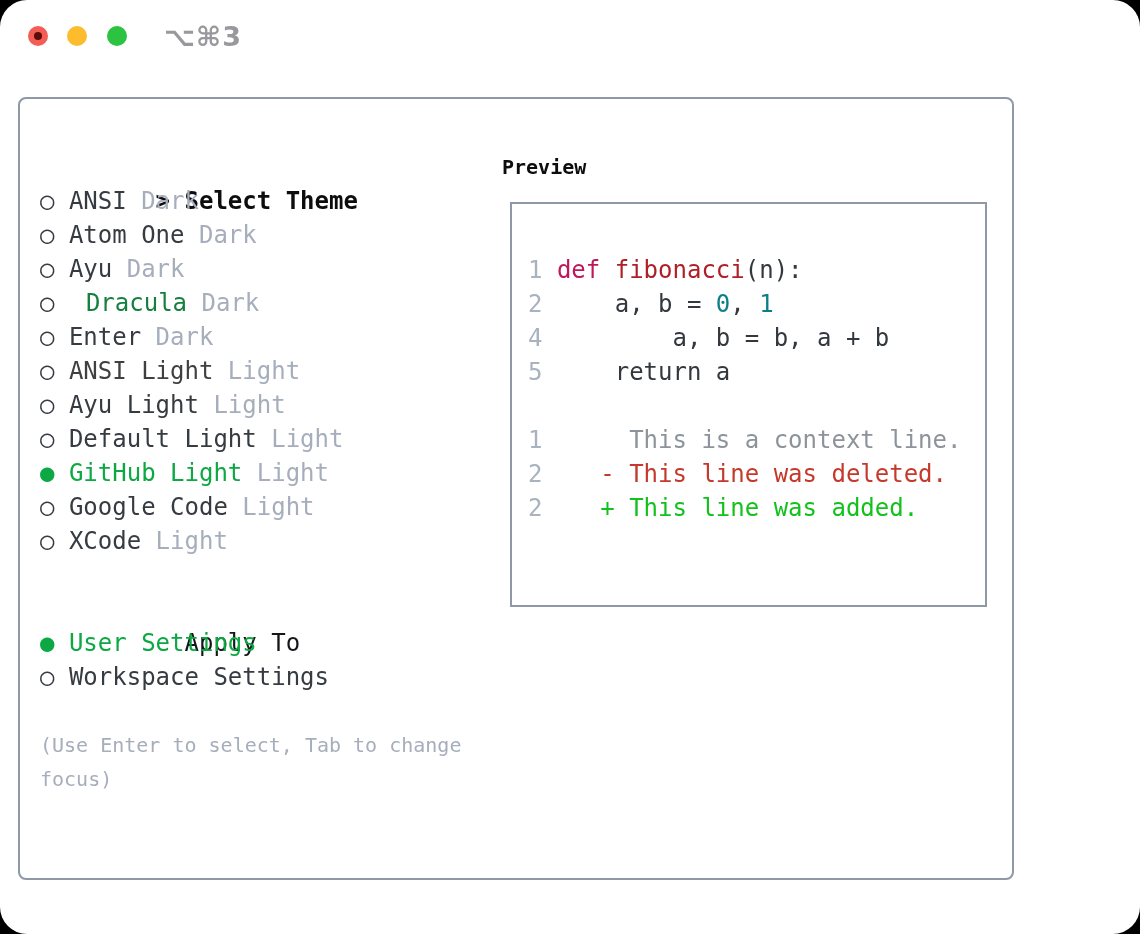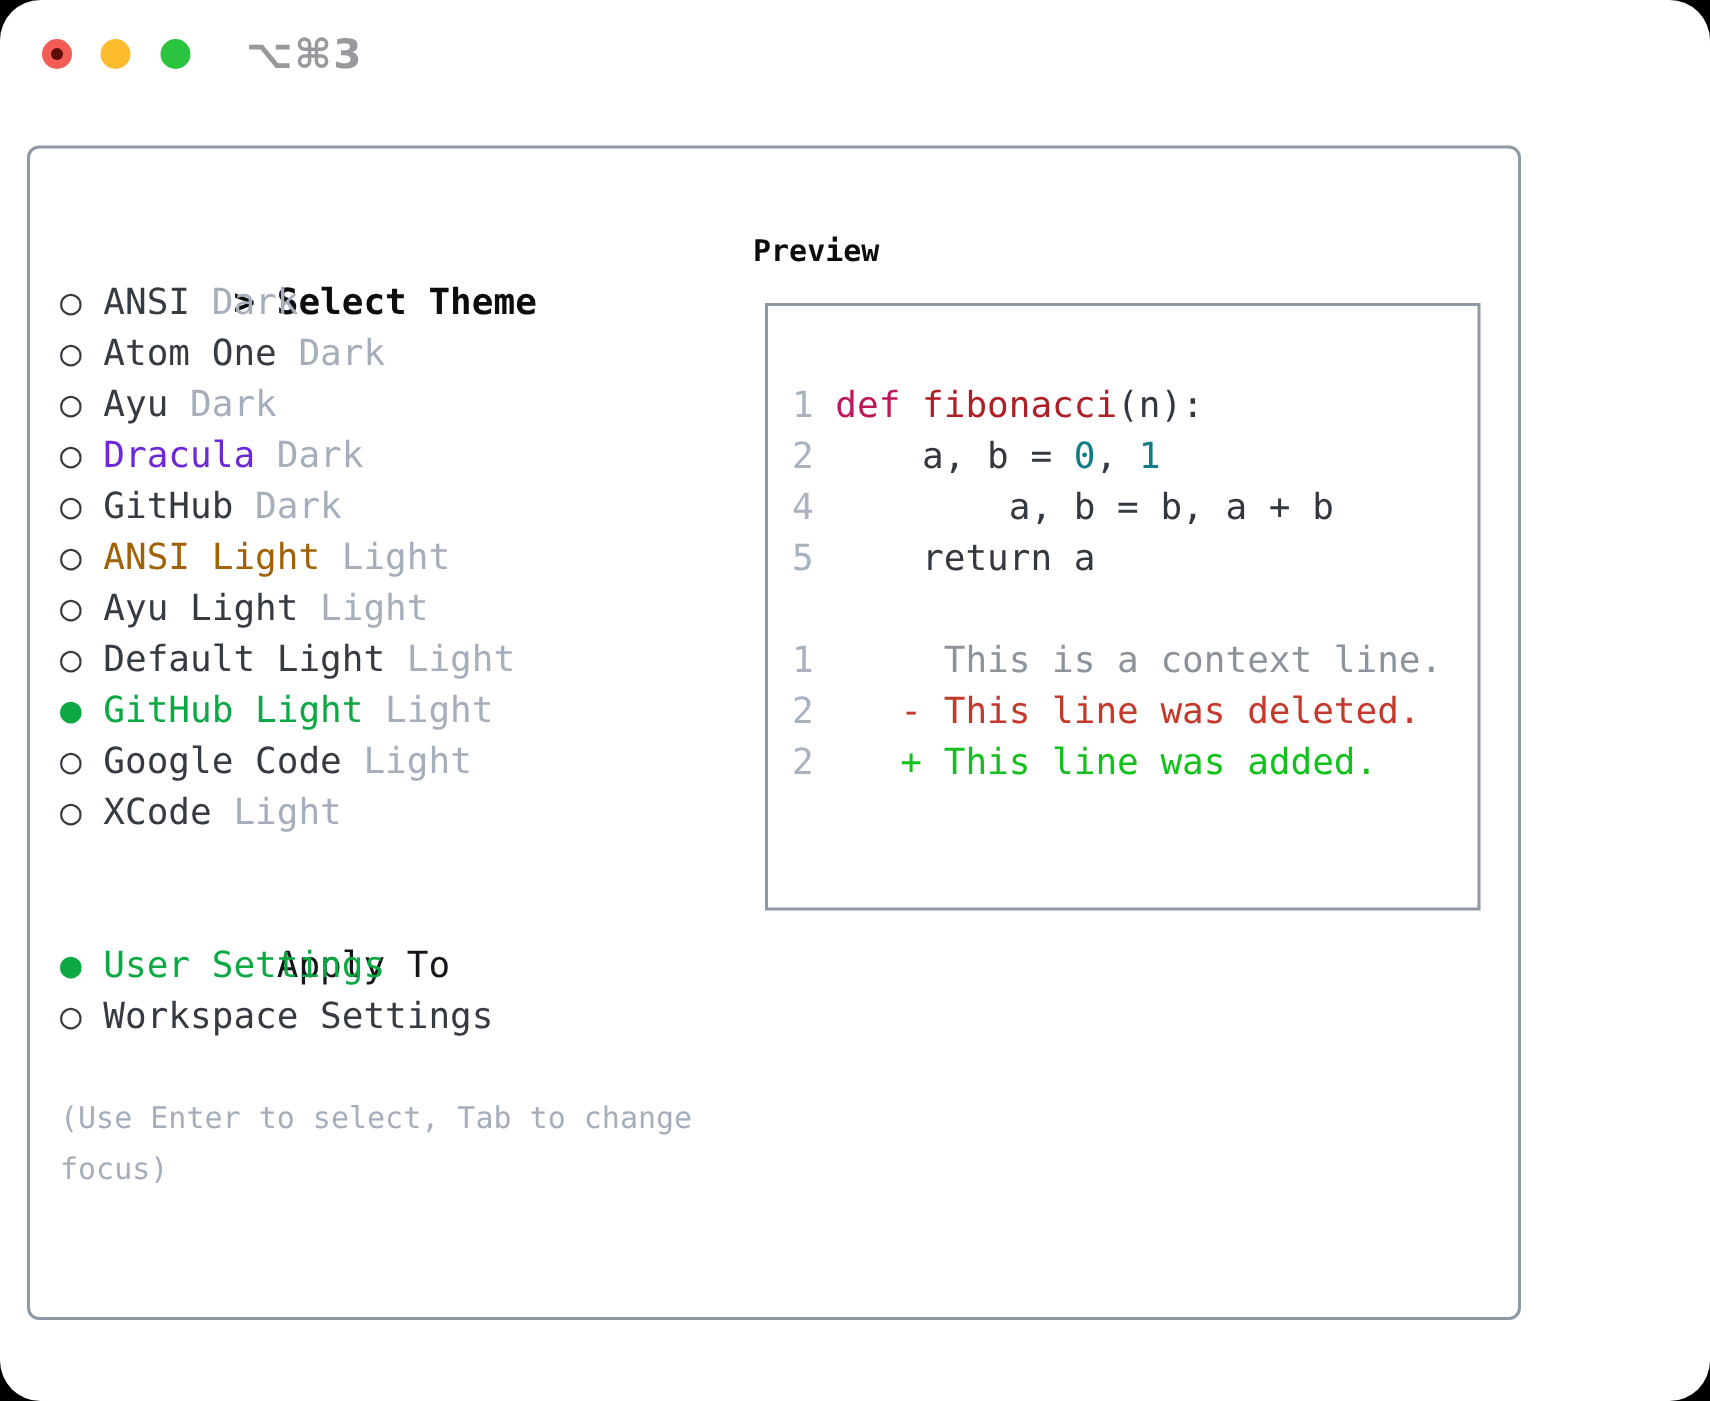--- a/index.html
+++ b/index.html
@@ -100,23 +100,23 @@
 
     <div class="col-left">
       <div class="row">
         <span class="caret">&gt;</span><span class="hdr-label">Select Theme</span>
       </div>
 
       <div id="theme-list">
           <div class="row"><span class="marker" style="color: rgb(54, 59, 66);">○</span><span style="color: rgb(54, 59, 66);">ANSI</span><span style="color: rgb(166, 174, 188);"> Dark</span></div>
           <div class="row"><span class="marker" style="color: rgb(54, 59, 66);">○</span><span style="color: rgb(54, 59, 66);">Atom One</span><span style="color: rgb(166, 174, 188);"> Dark</span></div>
           <div class="row"><span class="marker" style="color: rgb(54, 59, 66);">○</span><span style="color: rgb(54, 59, 66);">Ayu</span><span style="color: rgb(166, 174, 188);"> Dark</span></div>
-          <div class="row"><span class="marker" style="color: rgb(54, 59, 66);">○</span><span style="color: #6d28d9;">Dracula</span><span style="color: rgb(166, 174, 188);"> Dark</span></div>
-          <div class="row"><span class="marker" style="color: rgb(54, 59, 66);">○</span><span style="color: rgb(54, 59, 66);">GitHub</span><span style="color: rgb(166, 174, 188);"> Dark</span></div>
-          <div class="row"><span class="marker" style="color: rgb(54, 59, 66);">○</span><span style="color: #a16207; margin-top: 32px;">ANSI Light</span><span style="color: rgb(166, 174, 188);"> Light</span></div>
+          <div class="row"><span class="marker" style="color: rgb(54, 59, 66);">○</span><span style="color: #15803d; margin-left: 17px;">Dracula</span><span style="color: rgb(166, 174, 188);"> Dark</span></div>
+          <div class="row"><span class="marker" style="color: rgb(54, 59, 66);">○</span><span style="color: rgb(54, 59, 66);">Enter</span><span style="color: rgb(166, 174, 188);"> Dark</span></div>
+          <div class="row"><span class="marker" style="color: rgb(54, 59, 66);">○</span><span style="color: #404040; margin-top: 32px;">ANSI Light</span><span style="color: rgb(166, 174, 188);"> Light</span></div>
           <div class="row"><span class="marker" style="color: rgb(54, 59, 66);">○</span><span style="color: rgb(54, 59, 66);">Ayu Light</span><span style="color: rgb(166, 174, 188);"> Light</span></div>
           <div class="row"><span class="marker" style="color: rgb(54, 59, 66);">○</span><span style="color: rgb(54, 59, 66);">Default Light</span><span style="color: rgb(166, 174, 188);"> Light</span></div>
           <div class="row"><span class="marker" style="color: rgb(12, 168, 67);">●</span><span style="color: rgb(12, 168, 67);">GitHub Light</span><span style="color: rgb(166, 174, 188);"> Light</span></div>
           <div class="row"><span class="marker" style="color: rgb(54, 59, 66);">○</span><span style="color: rgb(54, 59, 66);">Google Code</span><span style="color: rgb(166, 174, 188);"> Light</span></div>
           <div class="row"><span class="marker" style="color: rgb(54, 59, 66);">○</span><span style="color: rgb(54, 59, 66);">XCode</span><span style="color: rgb(166, 174, 188);"> Light</span></div>
         </div>
 
       <div class="row"></div>
 
       <div class="row">

